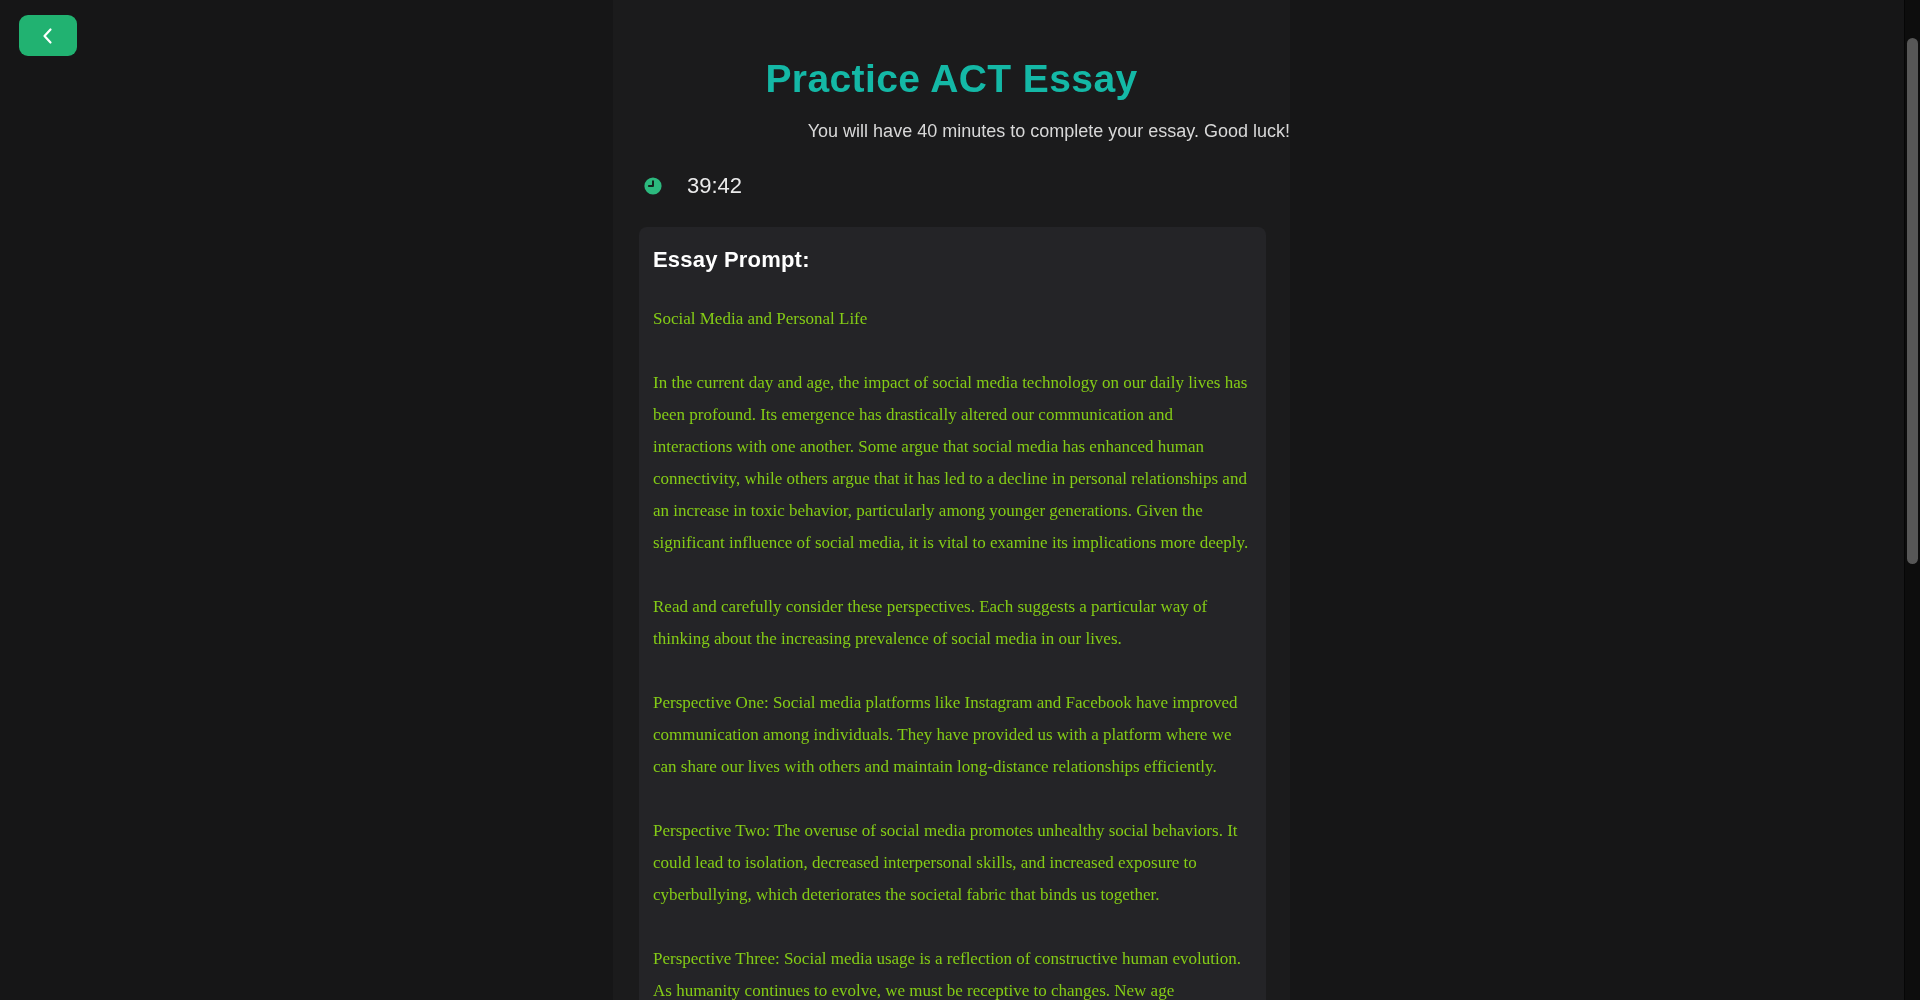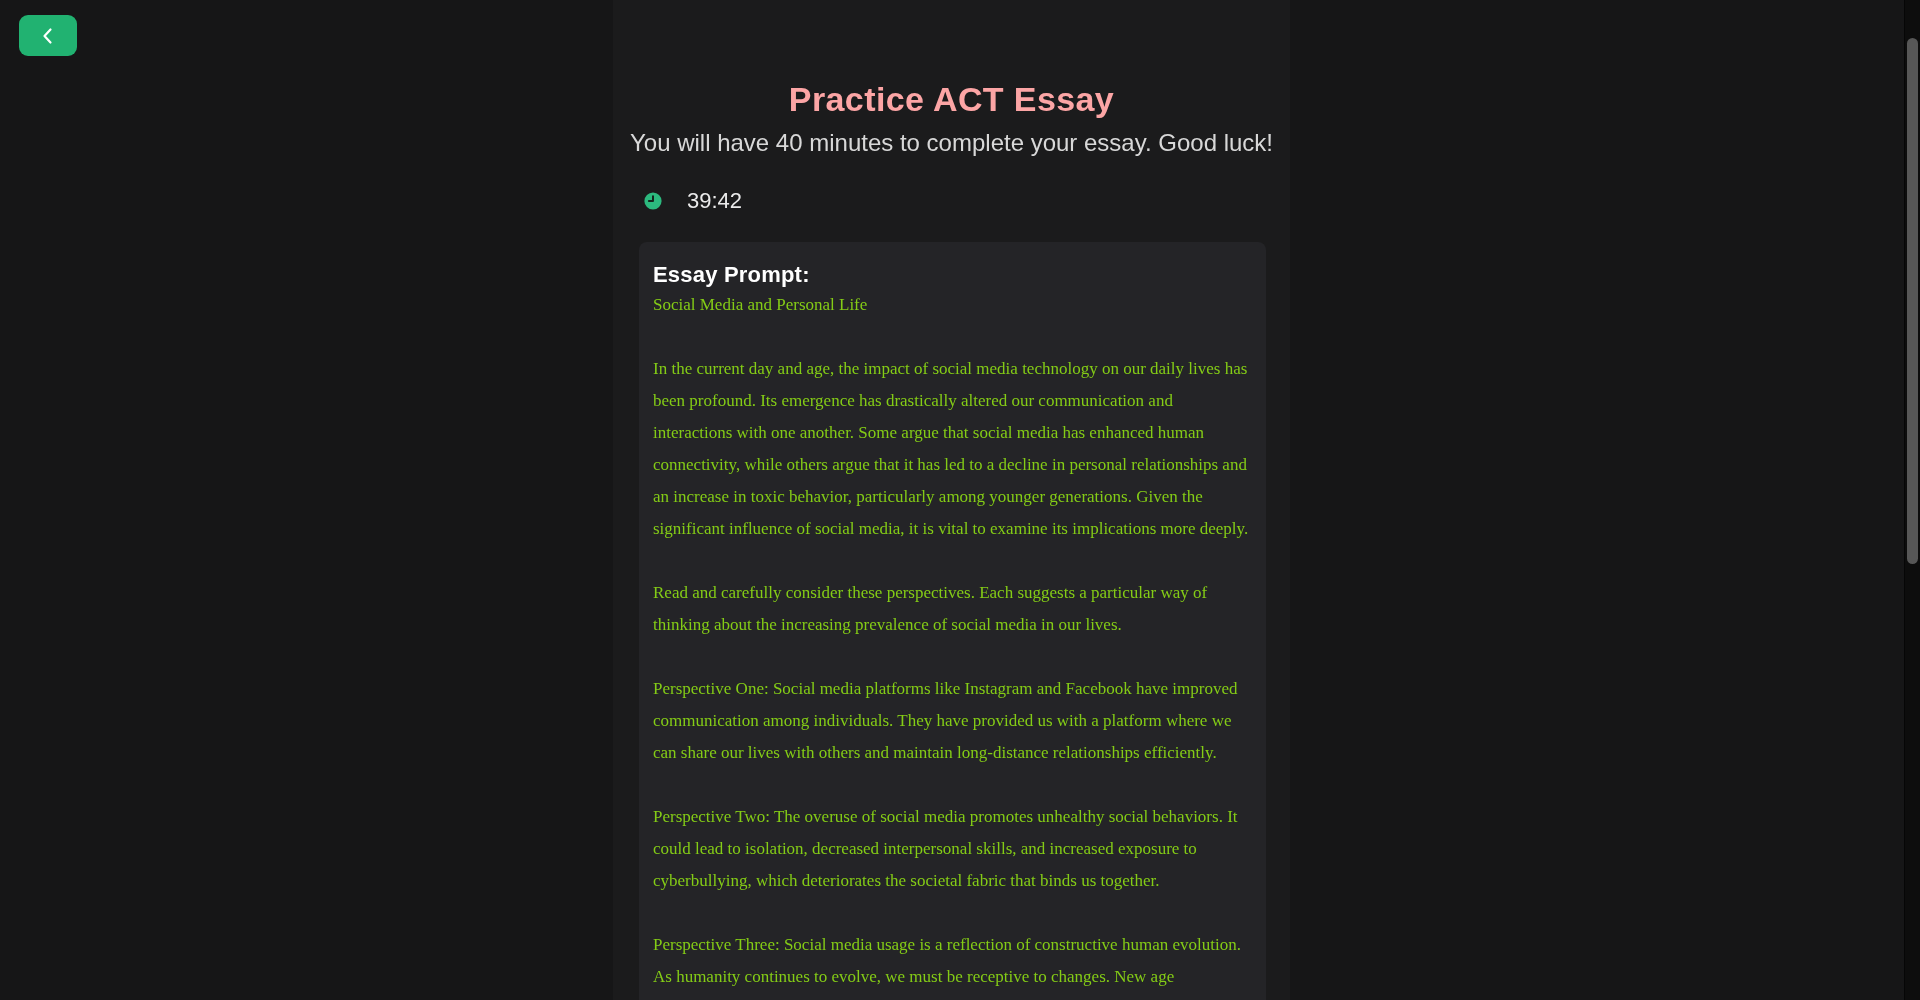--- a/index.html
+++ b/index.html
@@ -35,32 +35,32 @@
     left: 613px;
     top: 0;
     width: 677px;
     height: 1000px;
     background: #1b1b1c;
     display: flex;
     flex-direction: column;
     overflow: hidden;
   }
   .page-title {
-    margin-top: 80px;
+    margin-top: 57px;
     text-align: center;
-    color: #fca5a5;
-    font-size: 34px;
+    color: #14b8a6;
+    font-size: 39px;
     font-weight: bold;
     letter-spacing: 0.4px;
   }
   .page-subtitle {
-    margin-top: 10px;
-    text-align: center;
+    margin-top: 20px;
+    text-align: right;
     color: #d8d8d8;
-    font-size: 24px;
+    font-size: 18px;
   }
   .timer-row {
     margin: 31px 0 0 30px;
     display: flex;
     align-items: center;
     gap: 24px;
   }
   .timer-value {
     font-size: 22px;
     color: #ebebeb;
@@ -69,21 +69,21 @@
     margin: 28px 24px 0 26px;
     background: #242427;
     border-radius: 8px;
     padding: 20px 14px;
     height: 1300px; 
   }
   .card-heading {
     color: #ffffff;
     font-size: 22px;
     font-weight: bold;
-    margin-bottom: 1px;
+    margin-bottom: 30px;
     letter-spacing: 0.2px;
   }
   .card-body {
     color: #84cc16;
     font-size: 17px;
     line-height: 32px;
     white-space: pre-line;
     font-family: Liberation Serif, serif;
   }
   .scrollbar-track {

